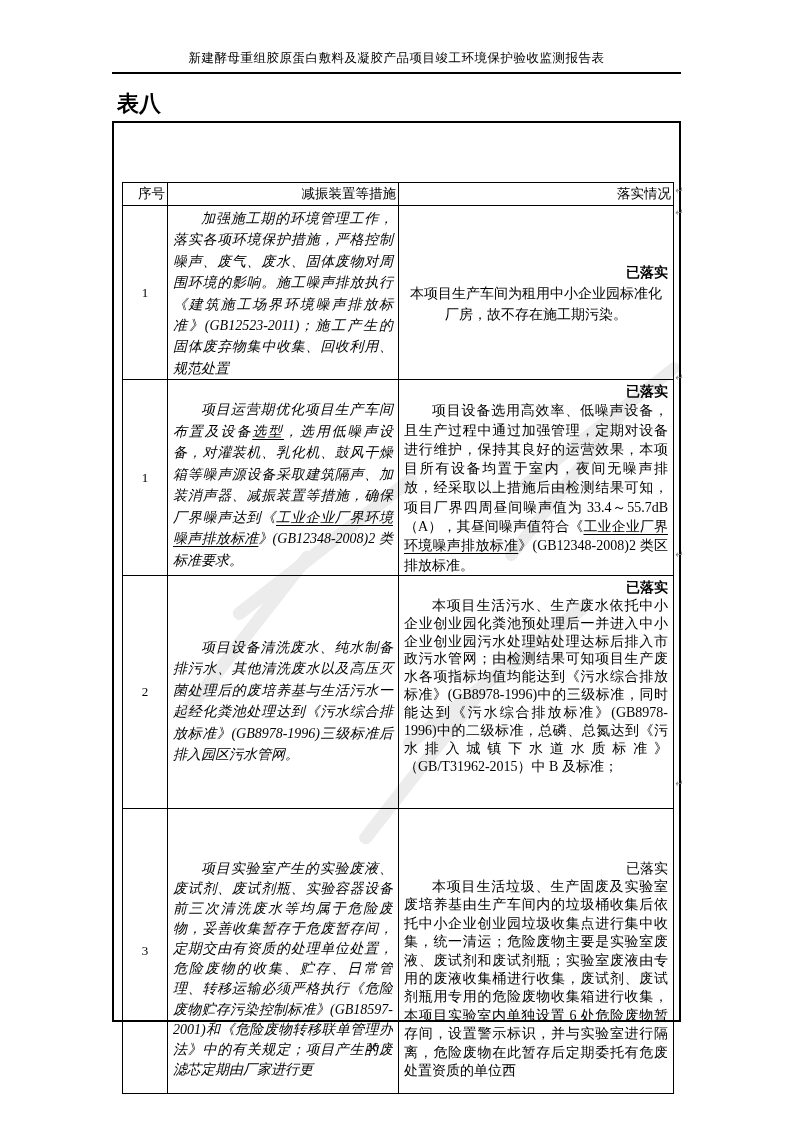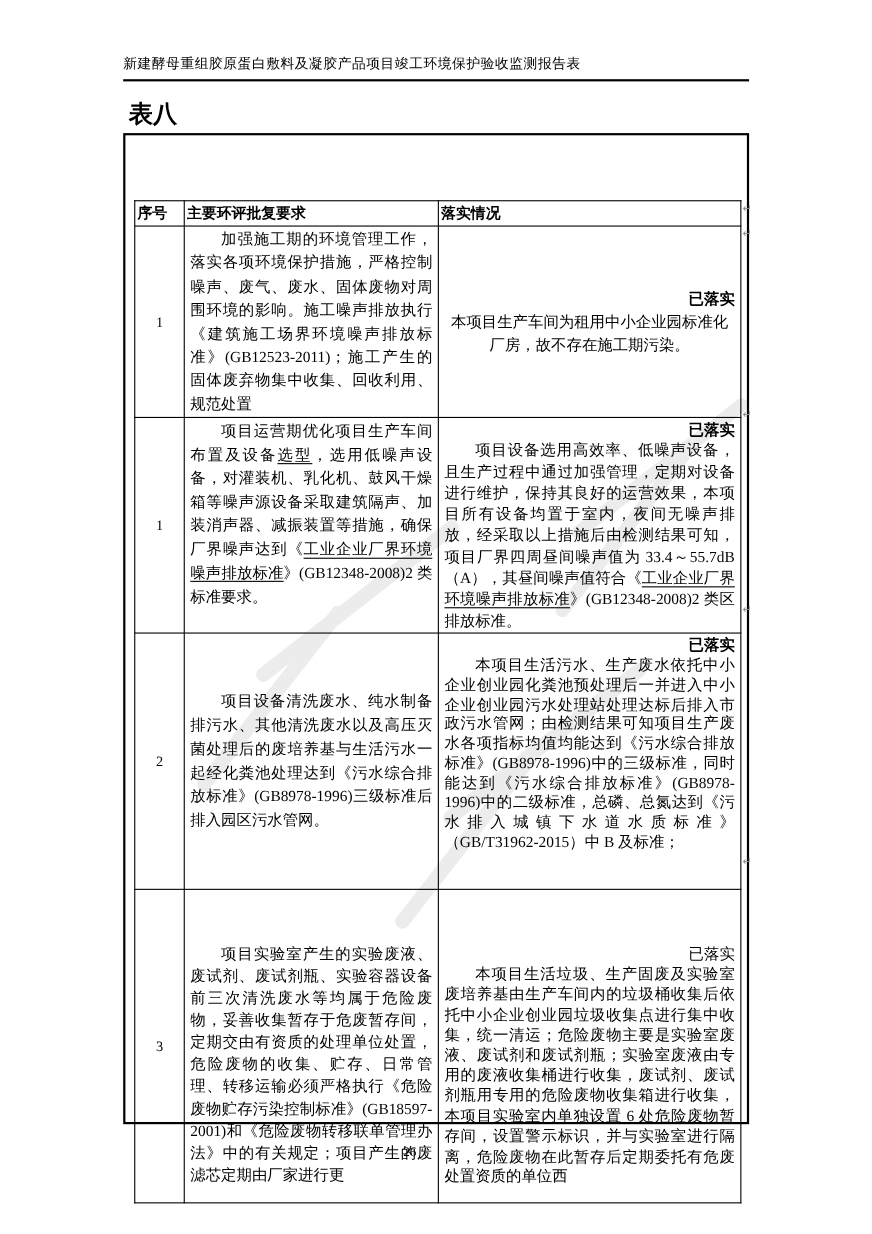--- a/index.html
+++ b/index.html
@@ -1,41 +1,41 @@
 <!DOCTYPE html>
 <html><head>
 <meta charset="utf-8">
 <style>
   html,body{margin:0;padding:0;background:#fff;}
   .page{position:relative;width:793px;height:1122px;background:#ffffff;overflow:hidden;
         font-family:"Liberation Serif","DejaVu Serif",serif;color:#000;}
   
-  .page-header-wrap{position:absolute;left:112px;top:50px;width:569px;
+  .page-header-wrap{position:absolute;left:112px;top:50px;width:569px;text-align:center;
         border-bottom:2px solid #000;padding-bottom:5px;font-size:12.5px;letter-spacing:0.5px;z-index:2;}
   
   .table-label{position:absolute;left:117px;top:89px;font-size:22px;font-weight:bold;z-index:2;}
   
   .outer-box{position:absolute;left:112px;top:121px;width:565px;height:897px;border:2px solid #000;z-index:1;}
   .section-title{position:absolute;left:121px;top:131px;font-size:15px;font-weight:bold;letter-spacing:1px;z-index:2;}
   .table-caption{position:absolute;left:112px;top:157px;width:569px;text-align:center;
         font-size:14.5px;font-weight:bold;z-index:2;}
   
   .env-table{position:absolute;left:122px;top:182px;z-index:2;}
   table{border-collapse:collapse;table-layout:fixed;width:551px;background:transparent;}
   td{border:1px solid #000;padding:0 5px;vertical-align:top;font-size:14px;overflow:hidden;}
-  tr.hdr td{height:22px;text-align:left;vertical-align:middle;font-size:13.5px;padding:0 2px;font-weight:bold;}
+  tr.hdr td{height:22px;text-align:right;vertical-align:middle;font-size:13.5px;padding:0 2px;}
   td.no{text-align:center;vertical-align:middle;font-size:13px;padding:0;}
-  .req{ text-align:justify;text-indent:2em;line-height:21.4px;padding-top:2px;}
+  .req{ text-align:justify;text-indent:2em;line-height:21.4px;padding-top:2px;font-style:italic;}
   td.vmid{vertical-align:middle;}
   .status-head{font-weight:bold;line-height:20px;padding-top:2px;text-align:right;}
   .status-head.plain{font-weight:normal;}
   .status-center{text-align:center;line-height:21px;}
   .status-body{text-align:justify;text-indent:2em;}
   .lh19{line-height:19.3px;}
-  .lh215{line-height:21.5px;}
+  .lh215{line-height:21.5px;margin-top:17px;}
   .lh178{line-height:17.85px;}
   .lh184{line-height:18.4px;}
   .lh20{line-height:20.1px;}
   .clip236{height:234px;overflow:hidden;margin-top:48px;}
   .u{text-decoration:underline;text-underline-offset:3px;}
   
   .page-number{position:absolute;left:0;top:1040px;width:745px;text-align:center;font-size:12px;z-index:2;}
   
   .pmark{position:absolute;left:675px;font-size:10px;color:#8a8a8a;z-index:2;
          font-family:"DejaVu Sans",sans-serif;}
@@ -72,21 +72,21 @@
     <table>
       <colgroup>
           <col style="width:45px">
           <col style="width:231px">
           <col style="width:275px">
         </colgroup>
 
       <tbody>
           <tr class="hdr">
         <td>序号</td>
-        <td>主要环评批复要求</td>
+        <td>减振装置等措施</td>
         <td>落实情况</td>
       </tr>
 
       <tr style="height:172px;">
         <td class="no">1</td>
         <td>
           <div class="req">加强施工期的环境管理工作，落实各项环境保护措施，严格控制噪声、废气、废水、固体废物对周围环境的影响。施工噪声排放执行《建筑施工场界环境噪声排放标准》(GB12523-2011)；施工产生的固体废弃物集中收集、回收利用、规范处置</div>
         </td>
         <td class="vmid">
           <div class="status-head">已落实</div>

